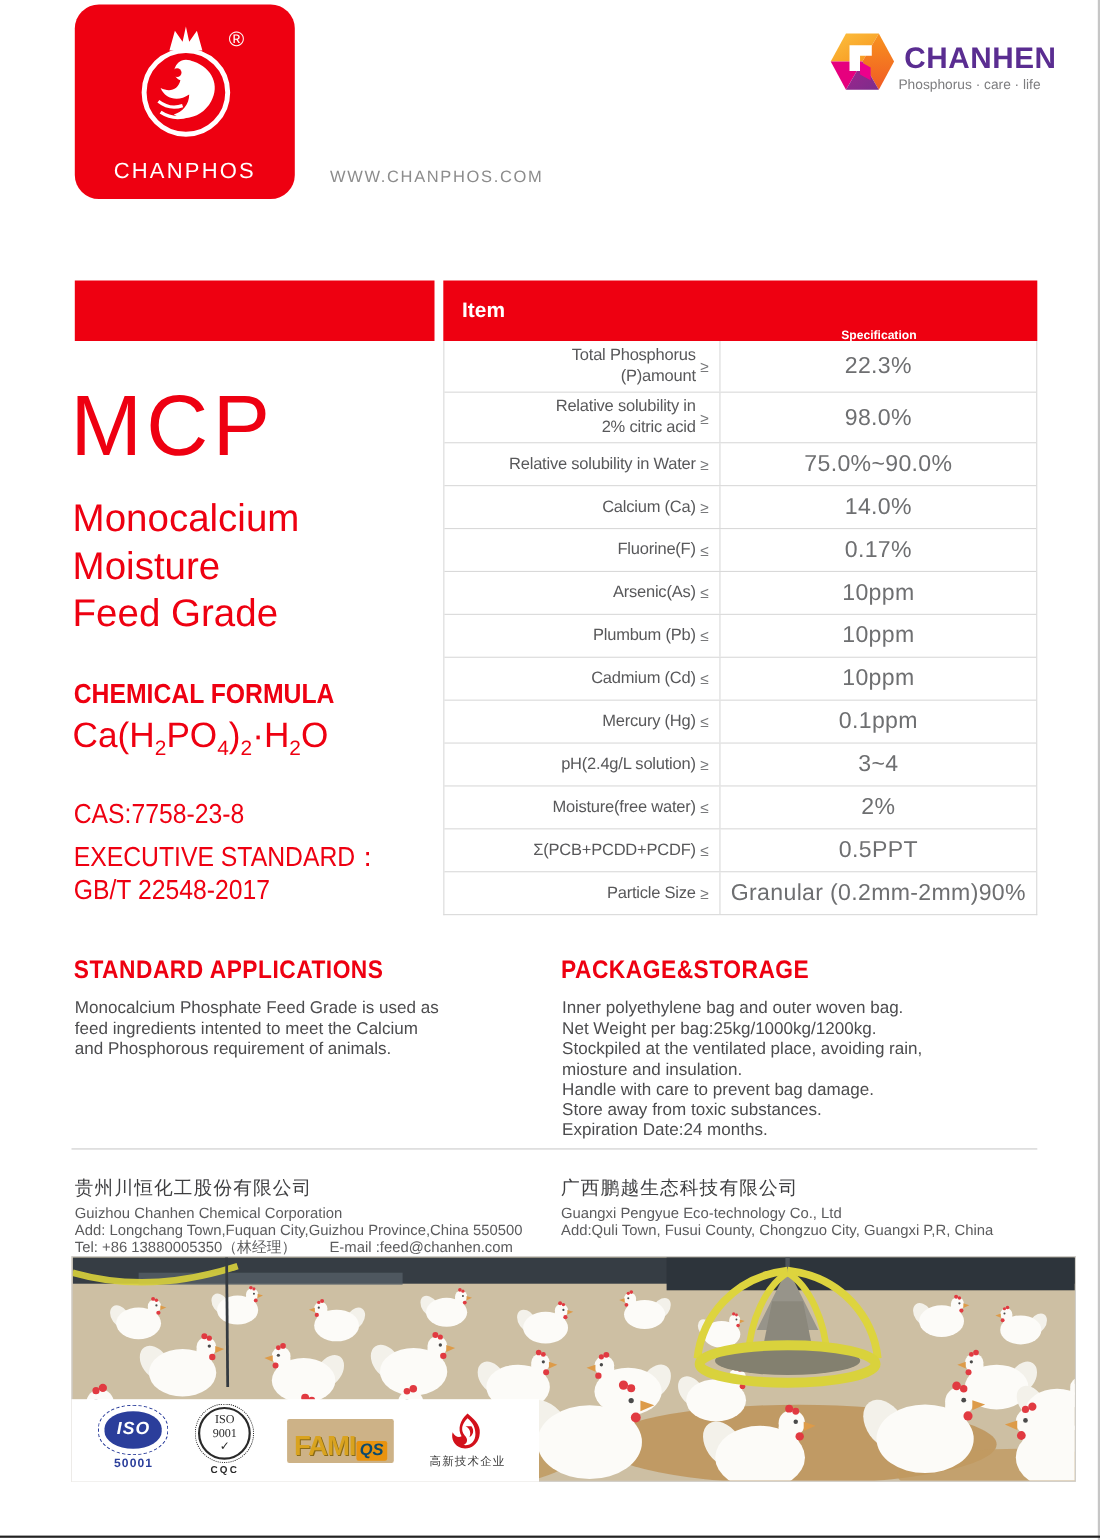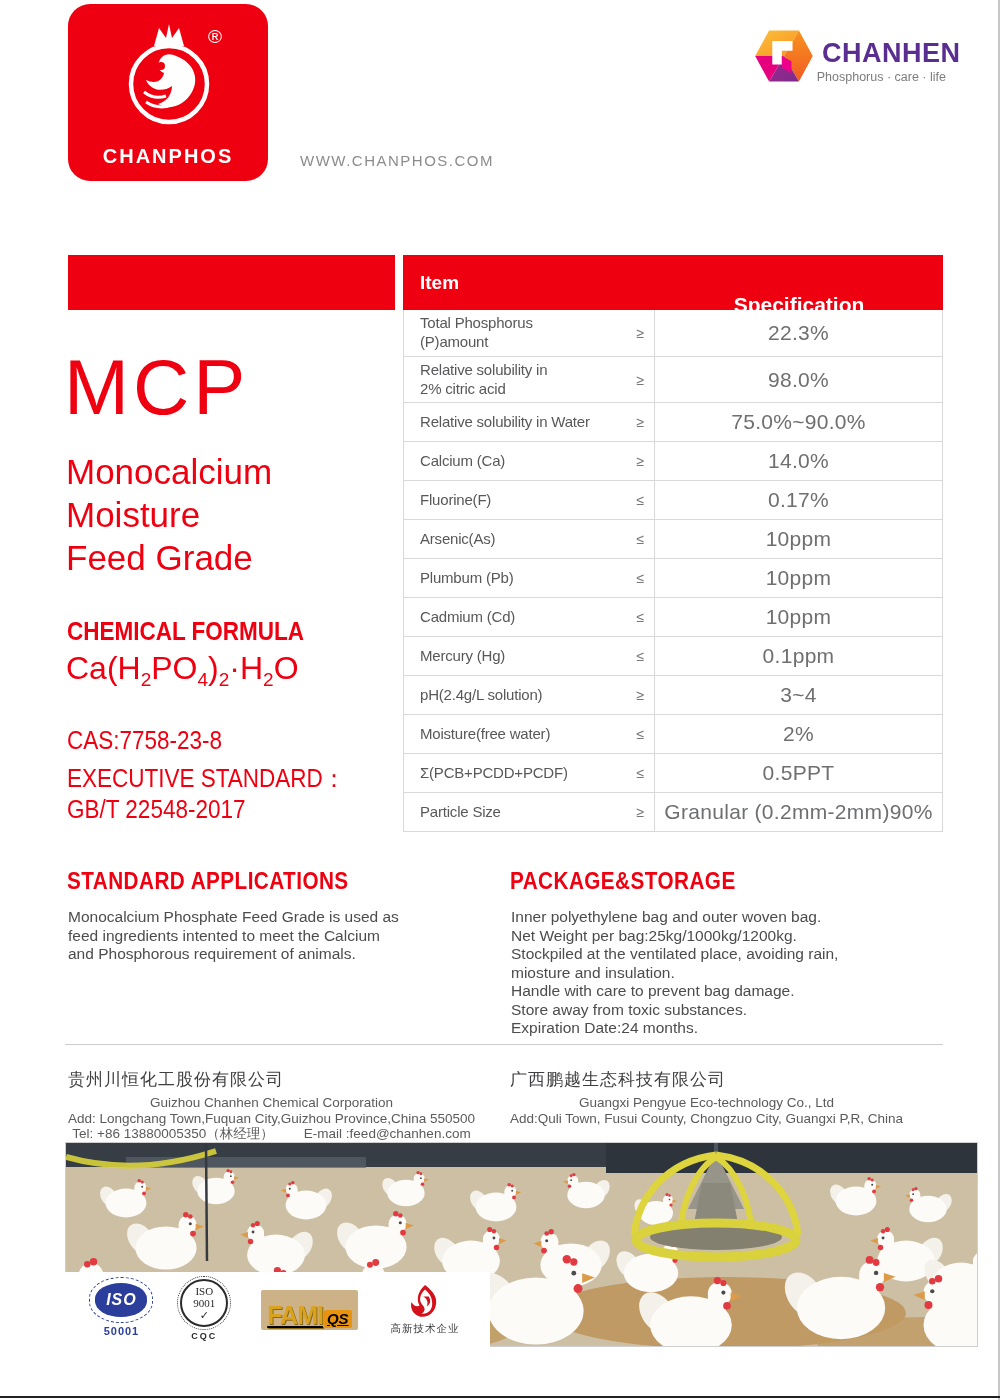--- a/index.html
+++ b/index.html
@@ -10,21 +10,21 @@
   }
   *{margin:0;padding:0;box-sizing:border-box;}
   body{background:#ffffff;font-family:"Liberation Sans","DejaVu Sans",sans-serif;}
   #page{position:relative;width:1000px;height:1400px;background:#fff;overflow:hidden;}
 
   
   .chanphos-box{position:absolute;left:68px;top:4px;width:200px;height:177px;
     background:var(--red);border-radius:22px;}
   .chanphos-reg{position:absolute;left:140px;top:22px;color:#fff;font-size:19px;}
   .chanphos-label{position:absolute;left:0;bottom:13px;width:100%;text-align:center;
-    color:#fff;font-size:20px;font-weight:bold;letter-spacing:2px;}
+    color:#fff;font-size:20px;font-weight:normal;letter-spacing:2px;}
   .chanphos-logo{position:absolute;left:46px;top:14px;}
 
   .website{position:absolute;left:300px;top:152px;color:#8c8c8c;font-size:15px;letter-spacing:1.5px;}
 
   .chanhen-hex{position:absolute;left:752px;top:26px;}
   .chanhen-name{position:absolute;left:822px;top:38px;color:var(--purple);
     font-size:27px;font-weight:bold;letter-spacing:0.5px;}
   .chanhen-tagline{position:absolute;left:802px;top:70px;width:144px;text-align:right;
     color:#7d7d7f;font-size:12.5px;}
 
@@ -37,23 +37,23 @@
   .formula{position:absolute;left:66px;top:650px;color:var(--red);font-size:32px;white-space:nowrap;}
   .formula .sub{font-size:19px;vertical-align:-7px;}
   .cas{position:absolute;left:67px;top:726px;color:var(--red);font-size:25px;}
   .exec-label{position:absolute;left:67px;top:762px;color:var(--red);font-size:25px;}
   .exec-value{position:absolute;left:67px;top:795px;color:var(--red);font-size:25px;}
 
   
   .spec-table{position:absolute;left:403px;top:255px;width:540px;}
   .t-head{display:flex;height:55px;background:var(--red);color:#fff;font-weight:bold;}
   .th-item{width:252px;display:flex;align-items:center;padding-left:17px;font-size:19px;}
-  .th-spec{flex:1;display:flex;align-items:center;justify-content:center;font-size:21px;margin-top:44px;}
+  .th-spec{flex:1;display:flex;align-items:center;justify-content:center;font-size:11px;margin-top:44px;}
   .t-body{border:1px solid var(--tbl-border);border-top:none;background:#fff;}
-  .t-row{display:flex;border-top:1px solid var(--tbl-border);height:39px;}
+  .t-row{display:flex;border-top:1px solid var(--tbl-border);height:39px;text-align:right;}
   .t-row:first-child{border-top:none;}
   .t-row.tall{height:46px;}
   .td-item{width:251px;border-right:1px solid var(--tbl-border);display:flex;align-items:center;
     padding:0 10px 0 16px;color:#58585a;font-size:15px;letter-spacing:-0.2px;}
   .td-item .lbl{flex:1;white-space:pre-line;line-height:1.25;}
   .td-item .op{color:#77787a;font-size:14px;margin-left:4px;}
   .td-spec{flex:1;display:flex;align-items:center;justify-content:center;
     color:#6e6f71;font-size:21px;letter-spacing:0.3px;}
 
   
@@ -63,21 +63,21 @@
   #app-body{left:68px;top:908px;width:335px;}
   #pkg-title{left:510px;top:868px;}
   #pkg-body{left:511px;top:908px;width:430px;}
 
   
   .footer-divider{position:absolute;left:65px;top:1044px;width:878px;height:1px;background:#cbcbcb;}
   .company{position:absolute;top:1068px;}
   #company-left{left:68px;}
   #company-right{left:510px;}
   .c-cn{font-size:17px;color:#3f3f41;margin-bottom:4px;letter-spacing:1px;}
-  .c-line{font-size:13.5px;color:#5b5b5d;line-height:15.5px;text-align:center;}
+  .c-line{font-size:13.5px;color:#5b5b5d;line-height:15.5px;}
   .c-contact span{display:inline-block;}
   .c-contact .email{margin-left:30px;}
 
   
   .photo{position:absolute;left:65px;top:1142px;width:913px;height:205px;
     border:1px solid #cfcfcf;overflow:hidden;background:#cdbfa3;}
   
   .cert-box{position:absolute;left:65px;top:1272px;width:425px;height:75px;background:#fff;
     display:flex;align-items:center;justify-content:space-around;padding:0 14px;}
   .cert{display:flex;flex-direction:column;align-items:center;justify-content:center;}
@@ -86,24 +86,24 @@
   .iso-globe:before{content:"";position:absolute;inset:-6px;border:1.5px dashed #2b3e9b;border-radius:50%/46%;}
   .iso-globe span{color:#fff;font-size:16px;font-weight:bold;font-style:italic;letter-spacing:1px;}
   .iso-num{color:#2b3e9b;font-size:11px;font-weight:bold;margin-top:8px;letter-spacing:1px;}
   .seal{width:48px;height:48px;border:2px solid #2a2a2a;border-radius:50%;position:relative;
     display:flex;flex-direction:column;align-items:center;justify-content:center;}
   .seal:before{content:"";position:absolute;inset:-5px;border:1.5px dotted #2a2a2a;border-radius:50%;}
   .seal span{color:#2a2a2a;font-size:11px;line-height:12px;font-family:"Liberation Serif",serif;}
   .seal-check{color:#2a2a2a;font-size:9px;line-height:8px;}
   .cqc{color:#2a2a2a;font-size:9px;font-weight:bold;margin-top:4px;letter-spacing:2px;}
   .fami{flex-direction:row;align-items:flex-end;background:#cdb287;border-radius:2px;
-    padding:4px 6px 2px 6px;height:40px;text-decoration:underline;}
+    padding:4px 6px 2px 6px;height:40px;}
   .fami-txt{color:#d9a31f;font-size:25px;font-weight:bold;letter-spacing:-1px;line-height:26px;
     text-shadow:1px 1px 0 #8a6b17;}
-  .qs-txt{color:#000000;background:#e8930f;font-size:15px;font-weight:bold;font-style:italic;
+  .qs-txt{color:#0c4a6e;background:#e8930f;font-size:15px;font-weight:bold;font-style:italic;
     padding:1px 3px;margin-left:1px;border-radius:2px;line-height:16px;}
   .ht-label{color:#3a3a3a;font-size:10.5px;letter-spacing:1px;margin-top:1px;}
 
   
   .edge-right{position:absolute;right:0;top:0;width:2px;height:1400px;background:#c6c6c6;}
   .edge-bottom{position:absolute;left:0;top:1396px;width:1000px;height:2px;background:#222;}
 </style>
 </head>
 <body>
 

